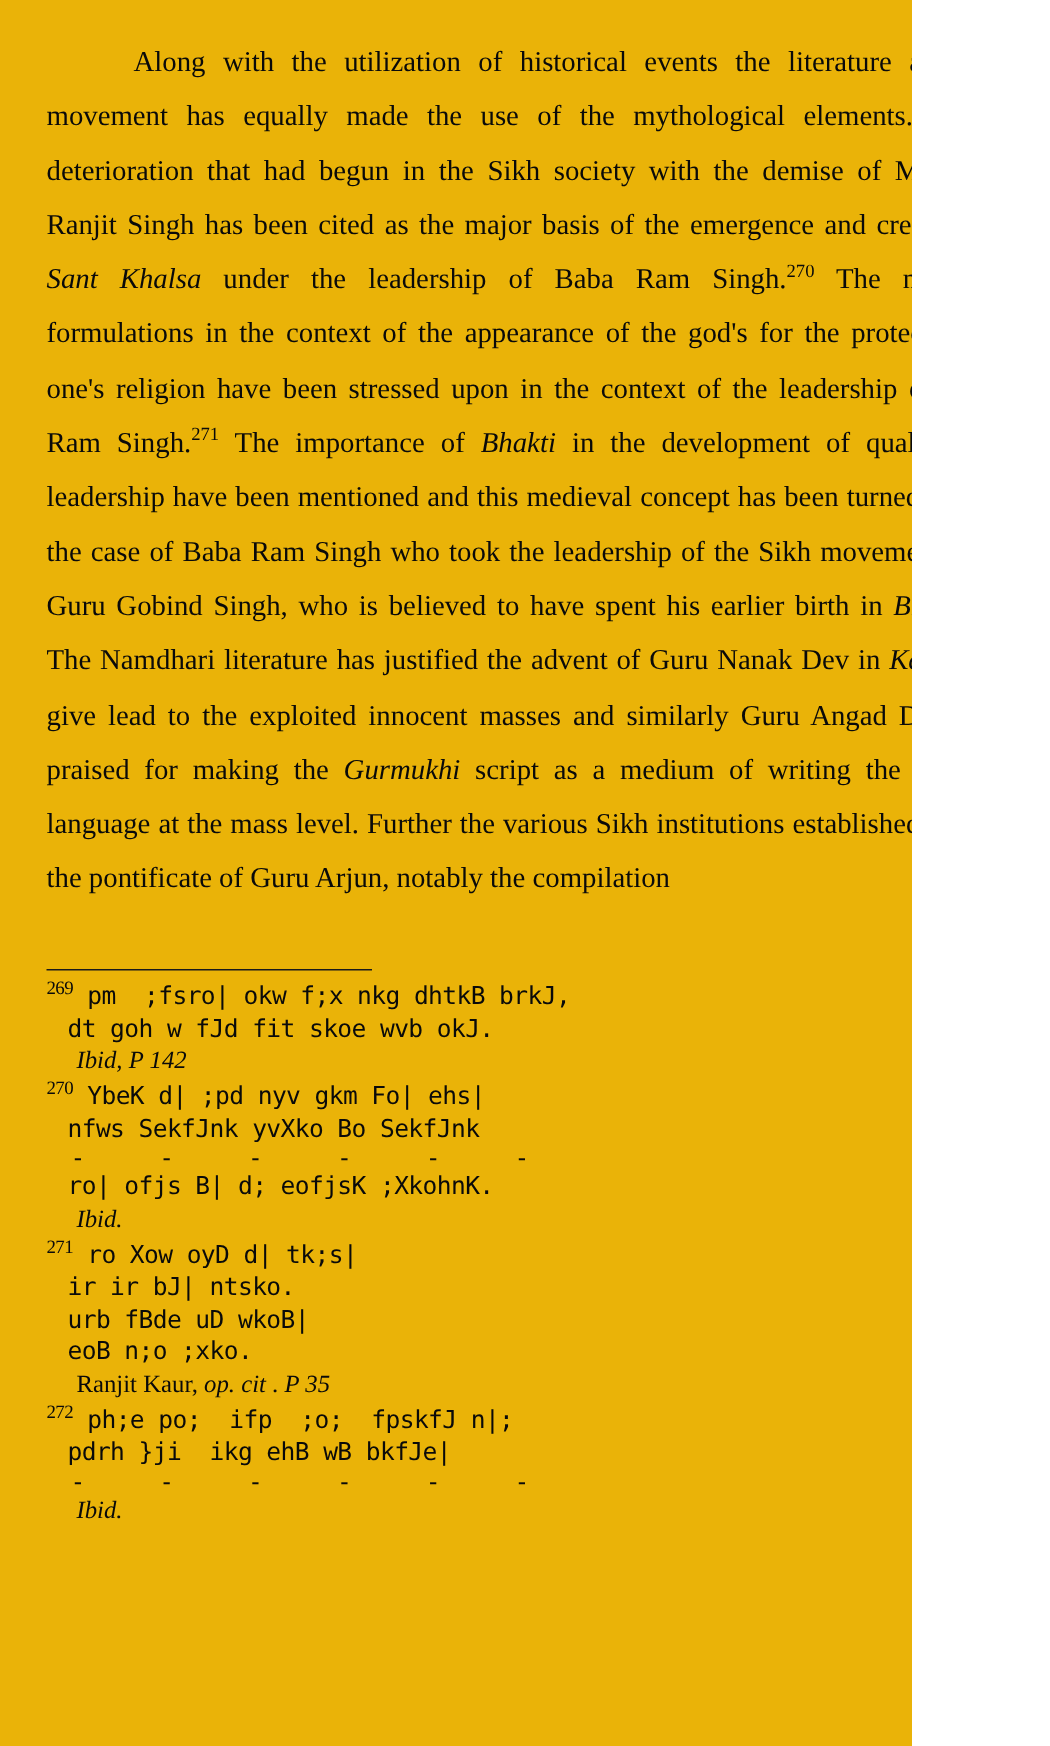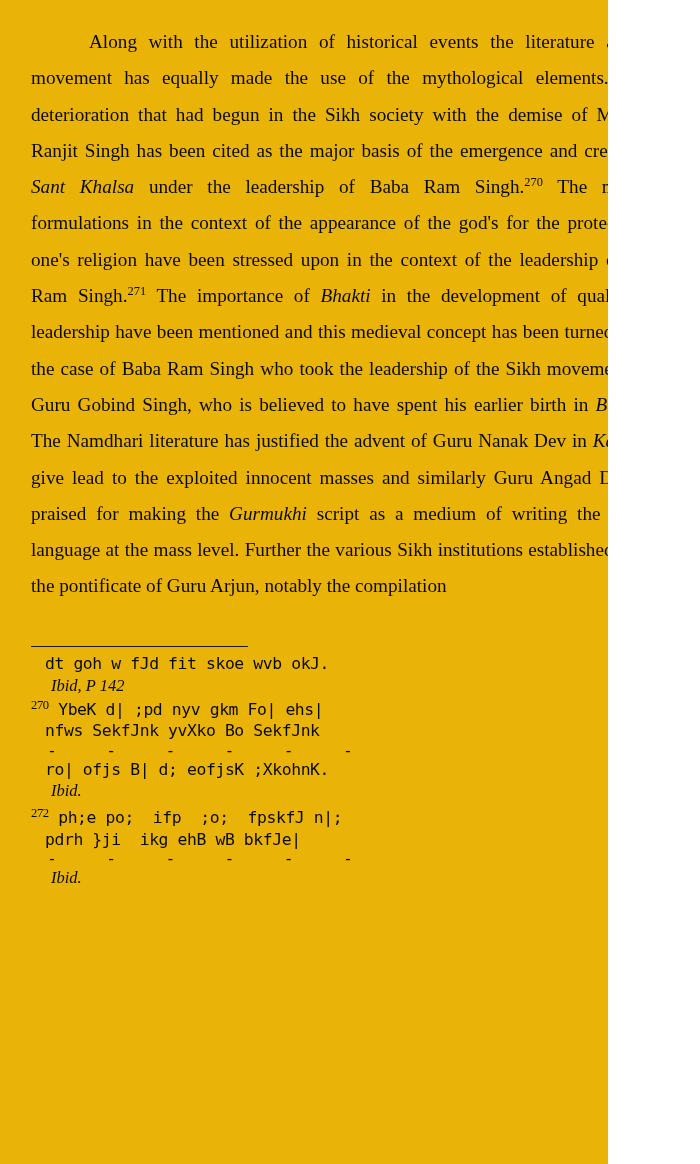--- a/index.html
+++ b/index.html
@@ -122,32 +122,40 @@
 <div id="page">
 
   <div id="body-text">
     <p class="para" id="main-para">Along with the utilization of historical events the literature and the movement has equally made the use of the mythological elements.<sup class="fn-ref">269</sup> The deterioration that had begun in the Sikh society with the demise of Maharaja Ranjit Singh has been cited as the major basis of the emergence and creation of <span class="it">Sant Khalsa</span> under the leadership of Baba Ram Singh.<sup class="fn-ref">270</sup> The mythical formulations in the context of the appearance of the god's for the protection of one's religion have been stressed upon in the context of the leadership of Baba Ram Singh.<sup class="fn-ref">271</sup>  The importance of <span class="it">Bhakti</span> in the development of qualities of leadership have been mentioned and this medieval concept has been turned true in the case of Baba Ram Singh who took the leadership of the Sikh movement after Guru Gobind Singh, who is believed to have spent his earlier birth in <span class="it">Bhakti.</span><sup class="fn-ref">272</sup>  The Namdhari literature has justified the advent of Guru Nanak Dev in <span class="it">Kalyug</span> to give lead to the exploited innocent masses and similarly Guru Angad Dev was praised for making the <span class="it">Gurmukhi</span> script  as a medium of writing the Punjabi language at the mass level.  Further the various Sikh institutions established during the pontificate of Guru Arjun, notably the compilation</p>
   </div>
 
   <div id="footnotes">
     <hr id="fn-rule">
     <div id="fn-list">
         <div class="footnote">
+          <div class="gur first"><sup class="fn-num">269</sup> pm  ;fsro| okw f;x nkg dhtkB brkJ,</div>
           <div class="gur">dt goh w fJd fit skoe wvb okJ.</div>
           <div class="cite"><span class="ital">Ibid, P 142</span></div>
         </div>
         <div class="fn-gap"></div>
         <div class="footnote">
           <div class="gur first"><sup class="fn-num">270</sup> YbeK d| ;pd nyv gkm Fo| ehs|</div>
           <div class="gur">nfws SekfJnk yvXko Bo SekfJnk</div>
           <div class="dashrow">-     -     -     -     -     -</div>
           <div class="gur">ro| ofjs B| d; eofjsK ;XkohnK.</div>
           <div class="cite"><span class="ital">Ibid.</span></div>
         </div>
         <div class="fn-gap"></div>
+        <div class="footnote">
+          <div class="gur first"><sup class="fn-num">271</sup> ro Xow oyD d| tk;s|</div>
+          <div class="gur">ir ir bJ| ntsko.</div>
+          <div class="gur">urb fBde uD wkoB|</div>
+          <div class="gur">eoB n;o ;xko.</div>
+          <div class="cite"><span class="rom">Ranjit Kaur, </span><span class="ital">op. cit</span><span class="rom"> . </span><span class="ital">P 35</span></div>
+        </div>
         <div class="fn-gap"></div>
         <div class="footnote">
           <div class="gur first"><sup class="fn-num">272</sup> ph;e po;  ifp  ;o;  fpskfJ n|;</div>
           <div class="gur">pdrh }ji  ikg ehB wB bkfJe|</div>
           <div class="dashrow">-     -     -     -     -     -</div>
           <div class="cite"><span class="ital">Ibid.</span></div>
         </div>
       </div>
   </div>
 

